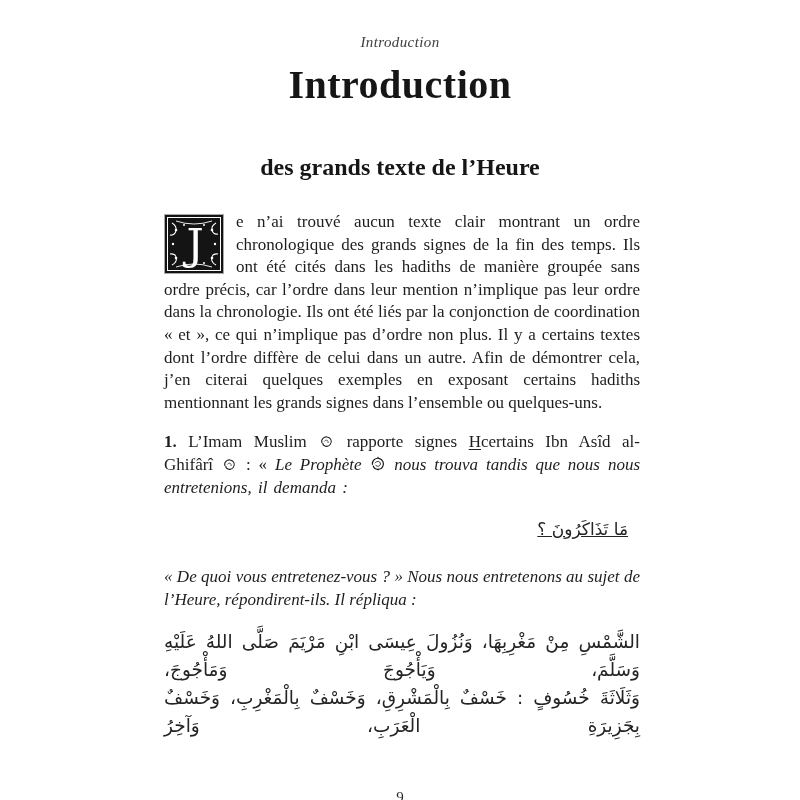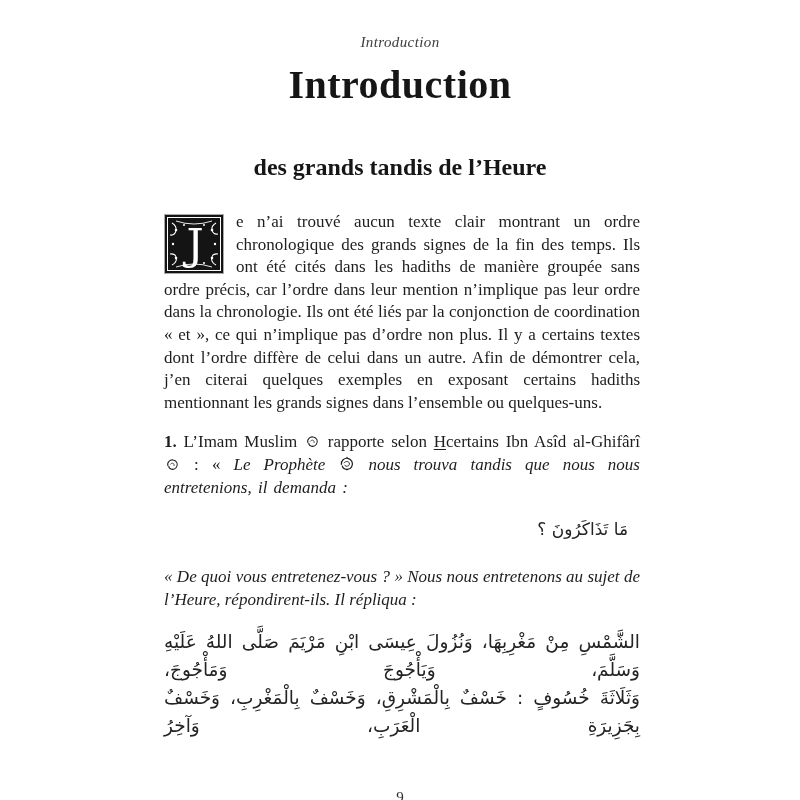--- a/index.html
+++ b/index.html
@@ -36,21 +36,21 @@
   }
   .honorific{
     display:inline-block;width:15px;height:15px;vertical-align:-2px;
     margin:0 1px;
   }
   .arabic{
     direction:rtl;font-family:"DejaVu Sans", sans-serif;color:#242424;
   }
   .ar-question{
     margin-top:7px;font-size:17px;text-align:right;padding-left:0;
-    padding-right:12px;line-height:26px;
+    padding-right:12px;line-height:26px;text-decoration:underline;
   }
   .par-reply{margin-top:24px;font-style:italic;}
   .ar-block{
     margin-top:6px;font-size:18.5px;line-height:28px;
   }
   .ar-line{text-align:justify;text-align-last:justify;}
   .page-number{
     position:absolute;bottom:28px;left:0;width:100%;
     text-align:center;font-size:15px;color:#2a2a2a;
   }
@@ -58,21 +58,21 @@
 </head>
 <body>
 
 <div class="page">
 
   <div class="running-head">Introduction</div>
 
   <div class="title">Introduction</div>
 
   <div class="subtitle">
-    <div>des grands tandis de l’Heure</div>
+    <div>des grands texte de l’Heure</div>
   </div>
 
   <div class="main">
 
     <p class="body-par par-intro">
       <span class="dropcap-box"><svg width="60" height="60" viewBox="0 0 60 60" aria-hidden="true">
         <rect x="0.5" y="0.5" width="59" height="59" fill="#141414" stroke="#a9a9a9" stroke-width="1"></rect>
         <rect x="3.5" y="3.5" width="53" height="53" fill="none" stroke="#ffffff" stroke-width="1"></rect>
         <path d="M8,9 C15,13 12,22 6,21" stroke="#ffffff" stroke-width="1.1" fill="none"></path>
         <path d="M52,9 C45,13 48,21 54,20" stroke="#ffffff" stroke-width="1.1" fill="none"></path>
@@ -91,21 +91,21 @@
         <circle cx="9" cy="30" r="1.2" fill="#ffffff"></circle>
         <circle cx="51" cy="30" r="1.2" fill="#ffffff"></circle>
         <text x="31" y="45" text-anchor="middle" font-size="43" font-family="DejaVu Serif, serif" fill="#ffffff">J</text>
       </svg></span><span>e n’ai trouvé aucun texte clair montrant un ordre chronologique des grands signes de la fin des temps. Ils ont été cités dans les hadiths de manière groupée sans ordre précis, car l’ordre dans leur mention n’implique pas leur ordre dans la chronologie. Ils ont été liés par la conjonction de coordination « et », ce qui n’implique pas d’ordre non plus. Il y a certains textes dont l’ordre diffère de celui dans un autre. Afin de démontrer cela, j’en citerai quelques exemples en exposant certains hadiths mentionnant les grands signes dans l’ensemble ou quelques-uns.</span>
     </p>
 
     <p class="body-par par-hadith"><span class="num">1.</span><span> L’Imam Muslim </span><span class="honorific"><svg viewBox="0 0 20 20" width="15" height="15">
             <path d="M4,12 C2,7 7,3 11,4 C16,5 18,10 15,14 C12,18 5,17 5,12" stroke="#222" fill="none" stroke-width="1.4"></path>
             <path d="M7,10 C9,7 13,8 12,12" stroke="#222" fill="none" stroke-width="1"></path>
             <circle cx="10" cy="16.5" r="0.9" fill="#222"></circle>
-          </svg></span><span> rapporte selon </span><span class="h-under">H</span><span>certains Ibn Asîd al-Ghifârî </span><span class="honorific"><svg viewBox="0 0 20 20" width="15" height="15">
+          </svg></span><span> rapporte signes </span><span class="h-under">H</span><span>certains Ibn Asîd al-Ghifârî </span><span class="honorific"><svg viewBox="0 0 20 20" width="15" height="15">
             <path d="M4,12 C2,7 7,3 11,4 C16,5 18,10 15,14 C12,18 5,17 5,12" stroke="#222" fill="none" stroke-width="1.4"></path>
             <path d="M7,10 C9,7 13,8 12,12" stroke="#222" fill="none" stroke-width="1"></path>
             <circle cx="10" cy="16.5" r="0.9" fill="#222"></circle>
           </svg></span><span> : « </span><span class="it">Le Prophète </span><span class="honorific"><svg viewBox="0 0 20 20" width="16" height="16">
             <path d="M3,11 C2,6 7,2 11,3 C16,4 18,9 16,13 C14,18 5,18 4,12" stroke="#1a1a1a" fill="none" stroke-width="1.5"></path>
             <path d="M6,9 C8,6 13,6 13,10 C13,13 8,14 7,11" stroke="#1a1a1a" fill="none" stroke-width="1.1"></path>
             <circle cx="10" cy="17" r="1" fill="#1a1a1a"></circle>
             <circle cx="10" cy="1.8" r="0.8" fill="#1a1a1a"></circle>
           </svg></span><span class="it"> nous trouva tandis que nous nous entretenions, il demanda :</span></p>
 

